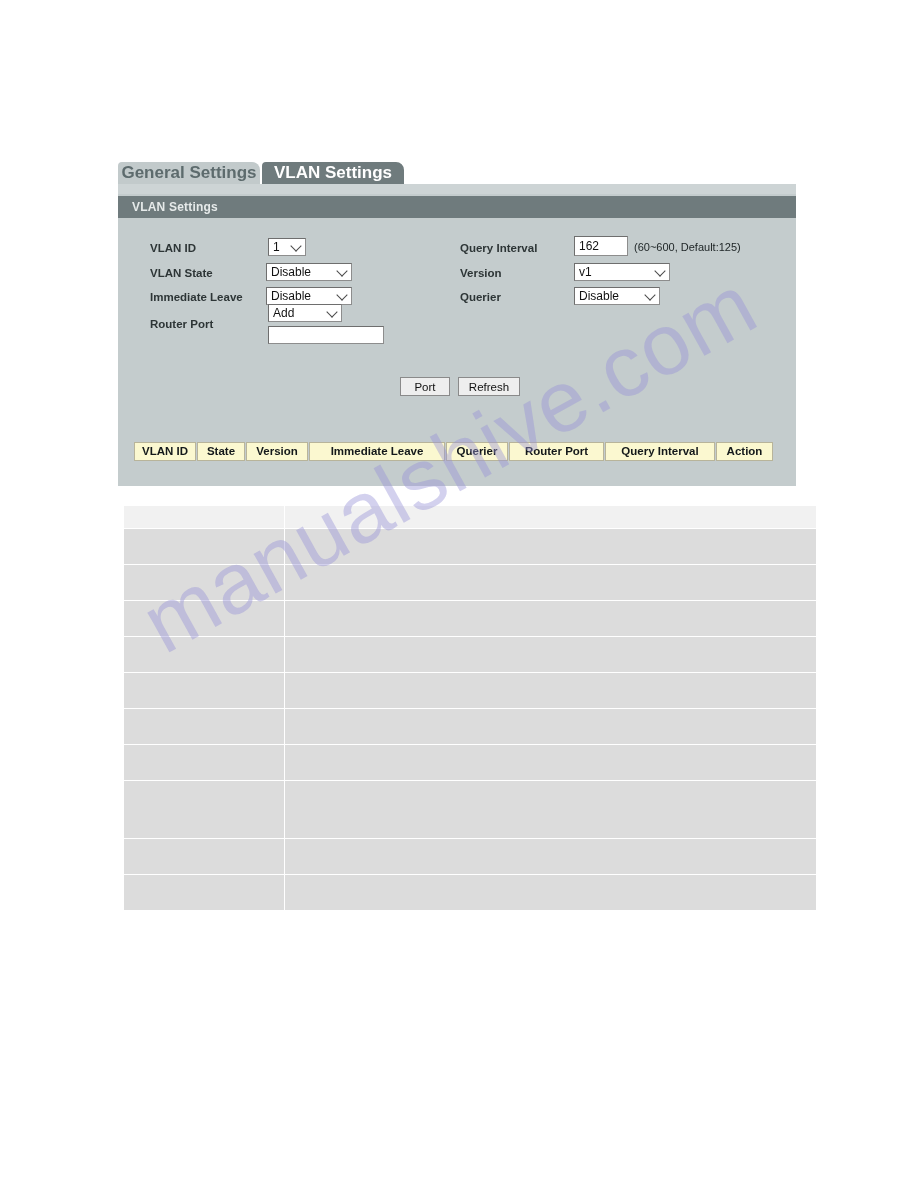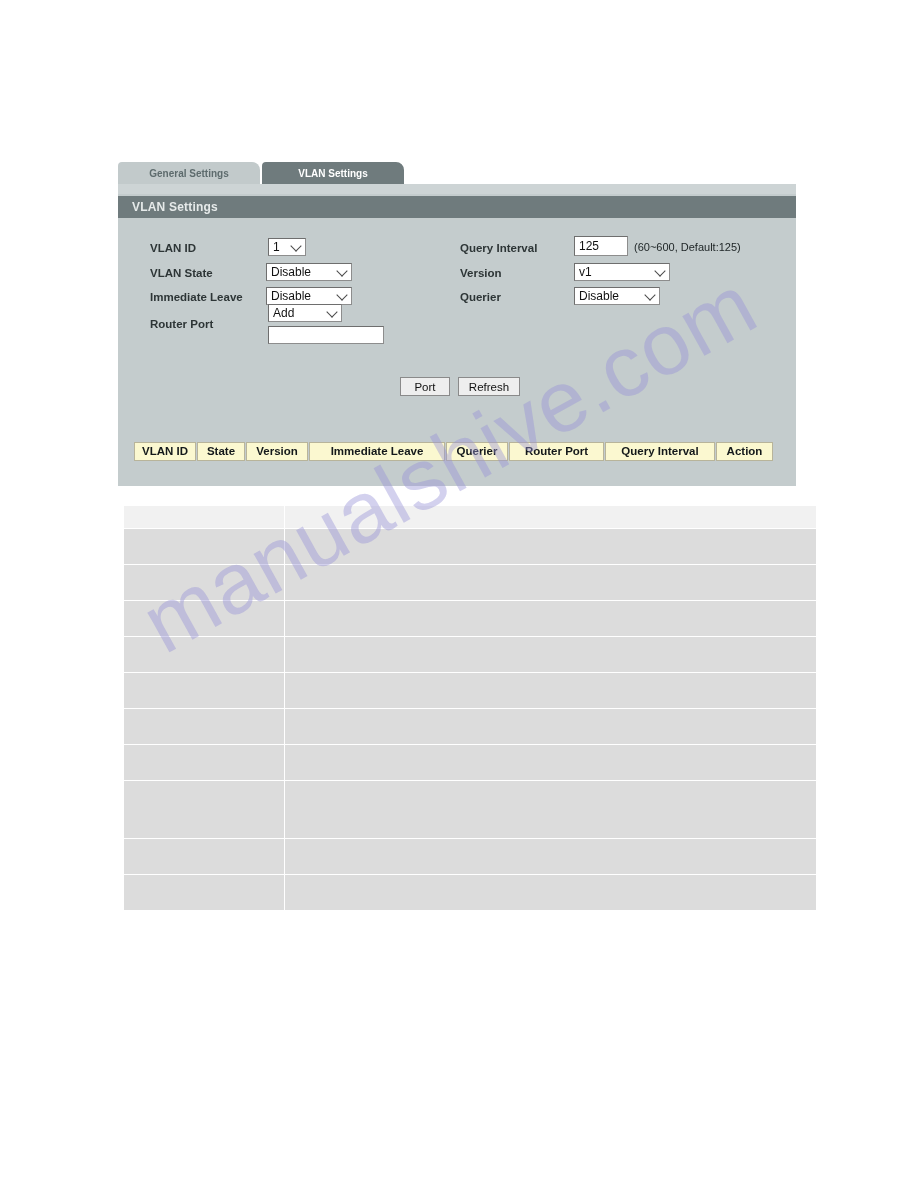--- a/index.html
+++ b/index.html
@@ -76,21 +76,21 @@
     width: 678px;
     height: 22px;
   }
   .tab {
     position: absolute;
     top: 0;
     height: 22px;
     display: flex;
     align-items: center;
     justify-content: center;
-    font-size: 10px;
+    font-size: 17px;
     font-weight: bold;
     border-top-left-radius: 4px;
     border-top-right-radius: 8px;
     box-sizing: border-box;
   }
   .tab-inactive {
     left: 0;
     width: 142px;
     background: #c2cacb;
     color: #5d6b6d;
@@ -294,21 +294,21 @@
       </div>
 
       <div class="field-label" style="left:32px; top:100px;">Router Port</div>
       <div class="ctl select" style="left:150px; top:86px; width:74px;">
         <span>Add</span>
         <span class="arrow"></span>
       </div>
       <div class="ctl textbox" style="left:150px; top:108px; width:116px;"></div>
 
       <div class="field-label" style="left:342px; top:24px;">Query Interval</div>
-      <div class="ctl textbox" style="left:456px; top:18px; width:54px; height:20px;">125</div>
+      <div class="ctl textbox" style="left:456px; top:18px; width:54px; height:20px;">162</div>
       <div class="hint" style="left:516px; top:23px;">(60~600, Default:125)</div>
 
       <div class="field-label" style="left:342px; top:49px;">Version</div>
       <div class="ctl select" style="left:456px; top:45px; width:96px;">
         <span>v1</span>
         <span class="arrow"></span>
       </div>
 
       <div class="field-label" style="left:342px; top:73px;">Querier</div>
       <div class="ctl select" style="left:456px; top:69px; width:86px;">

